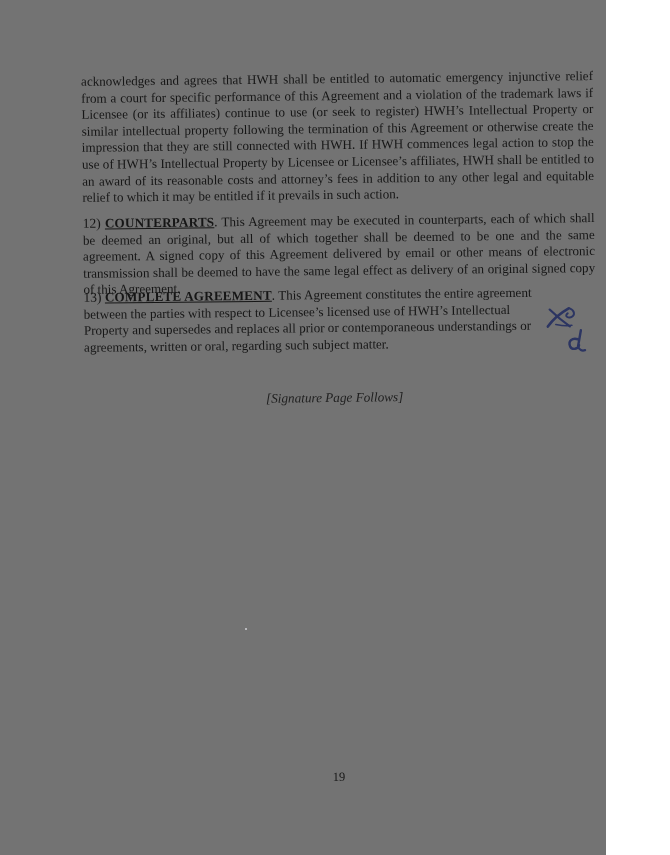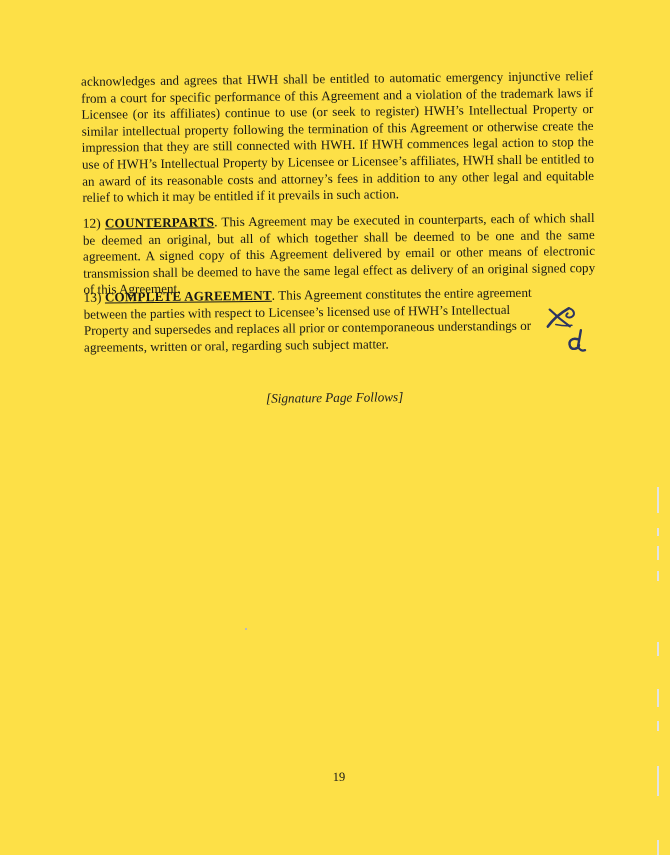--- a/index.html
+++ b/index.html
@@ -2,23 +2,23 @@
 <html><head>
 <meta charset="utf-8">
 <style>
   html, body {
     margin: 0;
     padding: 0;
     background: #ffffff;
   }
   #page {
     position: relative;
-    width: 670px;
+    width: 606px;
     height: 855px;
-    background: #fde047;
+    background: #737373;
     overflow: hidden;
     font-family: "Liberation Serif", "DejaVu Serif", serif;
     color: #1a1a1a;
   }
 
   
   #scan {
     position: absolute;
     left: 0; top: 0;
     width: 670px;

